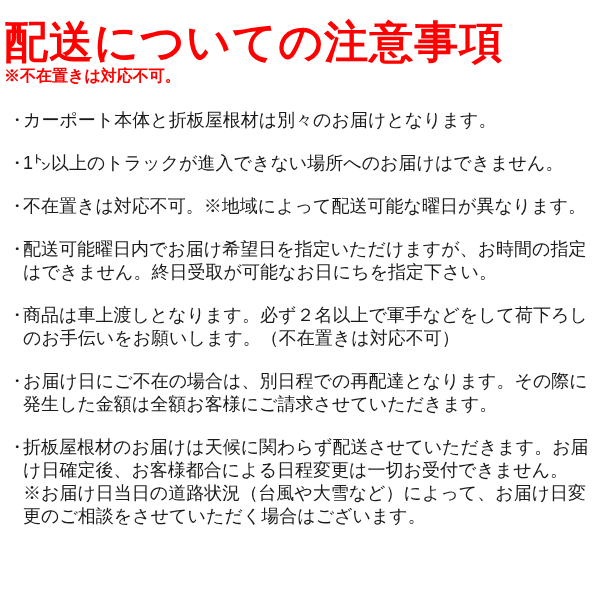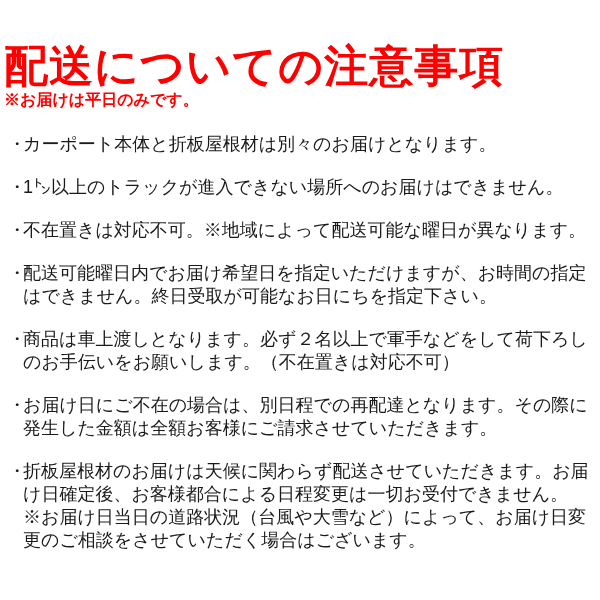--- a/index.html
+++ b/index.html
@@ -8,22 +8,21 @@
   }
   body {
     width: 600px;
     height: 600px;
     background: #ffffff;
     overflow: hidden;
     font-family: "Liberation Sans", sans-serif;
     color: #1a1a1a;
   }
   .page {
-    padding: 2px 4px 0 4px;
-    margin-top: 40px;
+    padding: 18px 4px 0 4px;
   }
   .title {
     margin: 0;
     color: #ff0000;
     font-weight: bold;
     font-size: 44px;
     line-height: 48px;
     letter-spacing: 1px;
     white-space: nowrap;
   }
@@ -54,21 +53,21 @@
   .note-text {
     white-space: pre-wrap;
     flex: 1 1 auto;
   }
 </style>
 </head>
 <body>
 
 <div class="page">
   <h1 class="title">配送についての注意事項</h1>
-  <div class="subtitle">※お届けは平日のみです。</div>
+  <div class="subtitle">※不在置きは対応不可。</div>
 
   <div class="notes">
     <div class="note">
       <span class="note-marker">・</span>
       <span class="note-text">カーポート本体と折板屋根材は別々のお届けとなります。</span>
     </div>
     <div class="note">
       <span class="note-marker">・</span>
       <span class="note-text">1㌧以上のトラックが進入できない場所へのお届けはできません。</span>
     </div>

